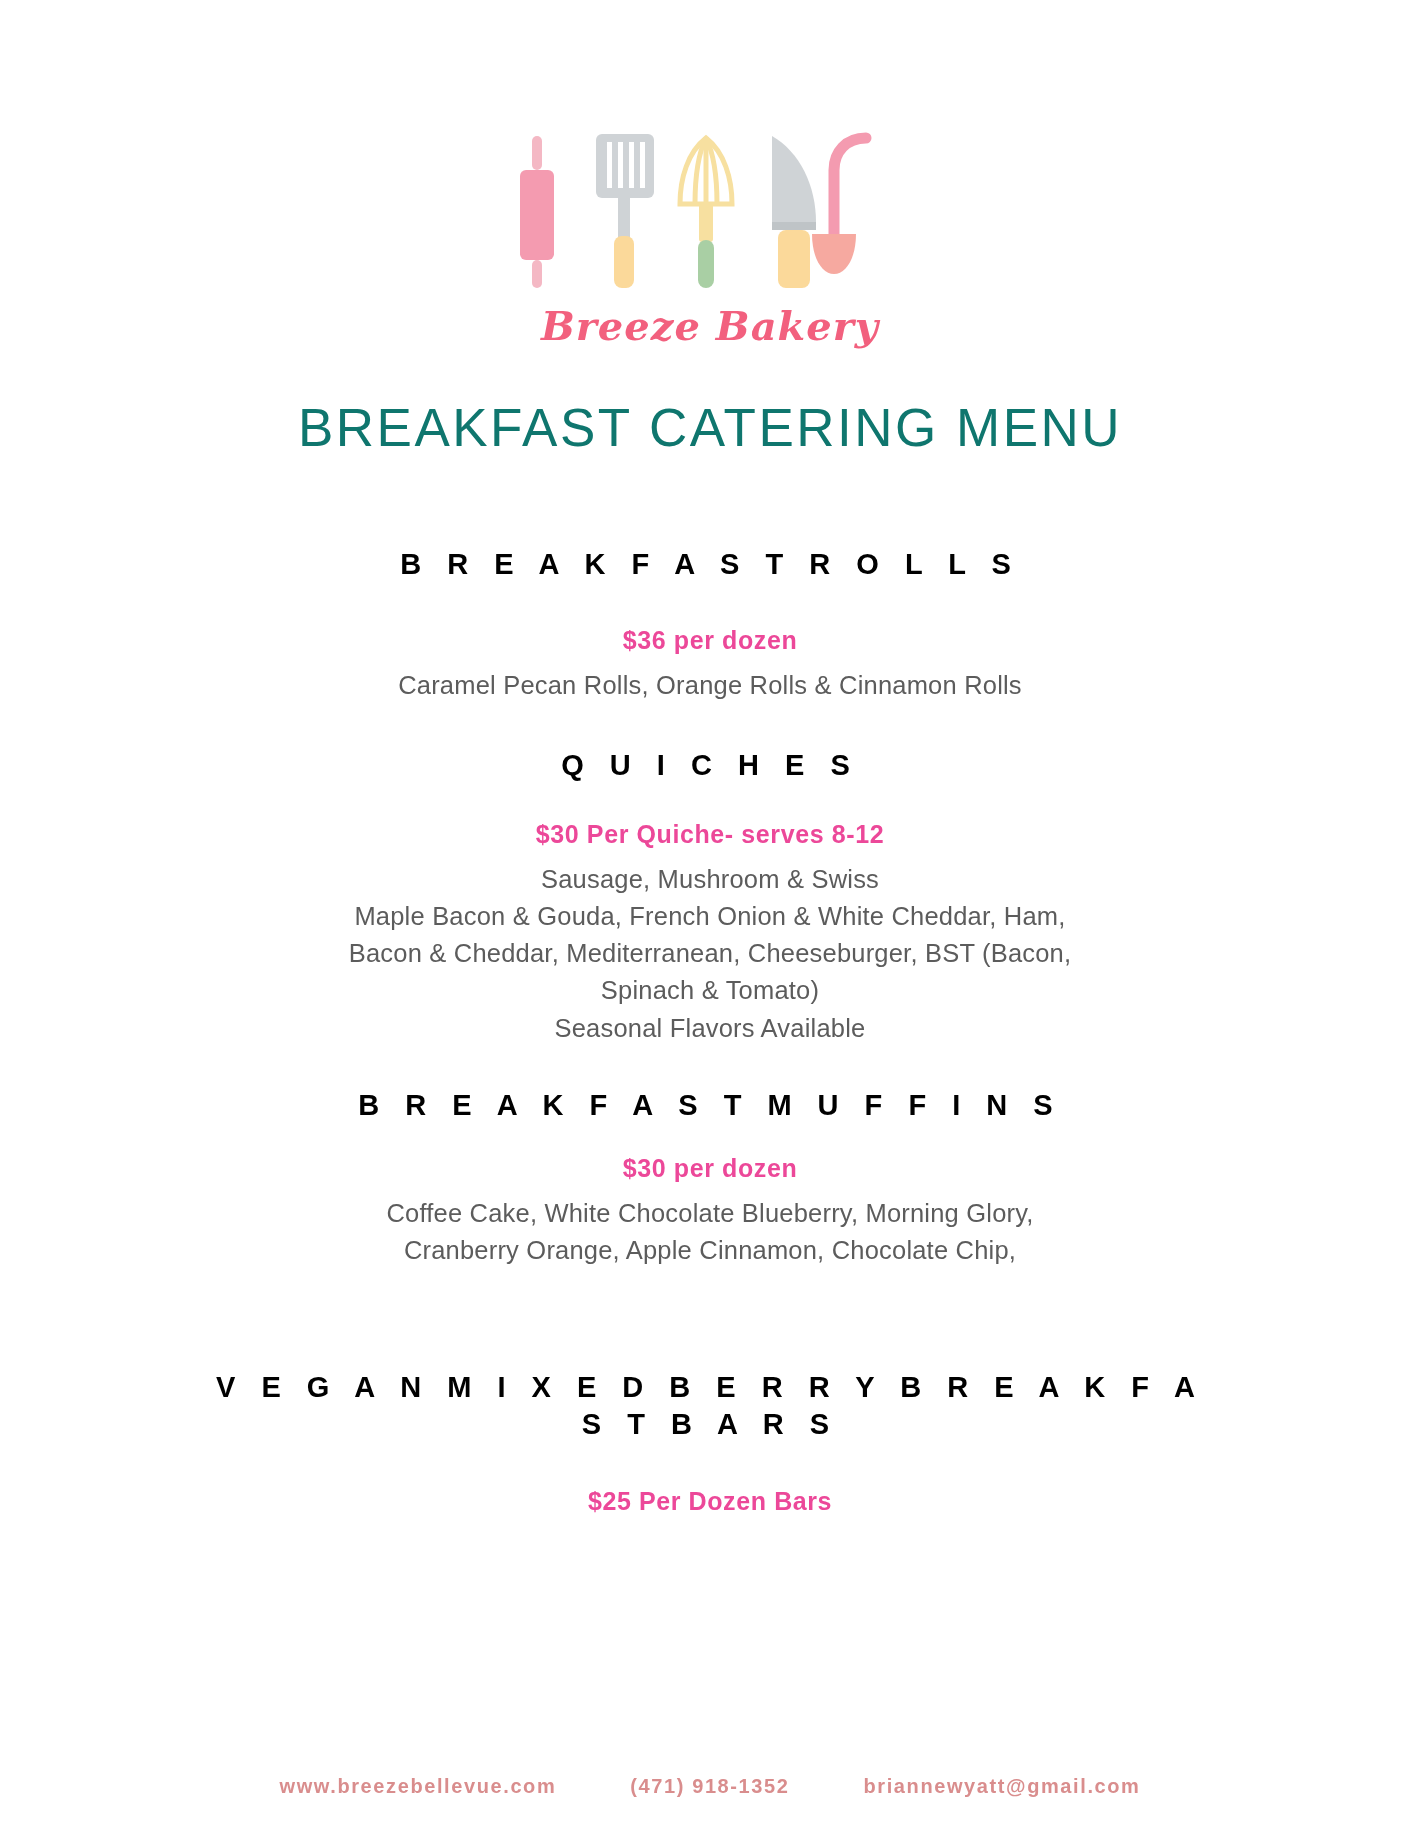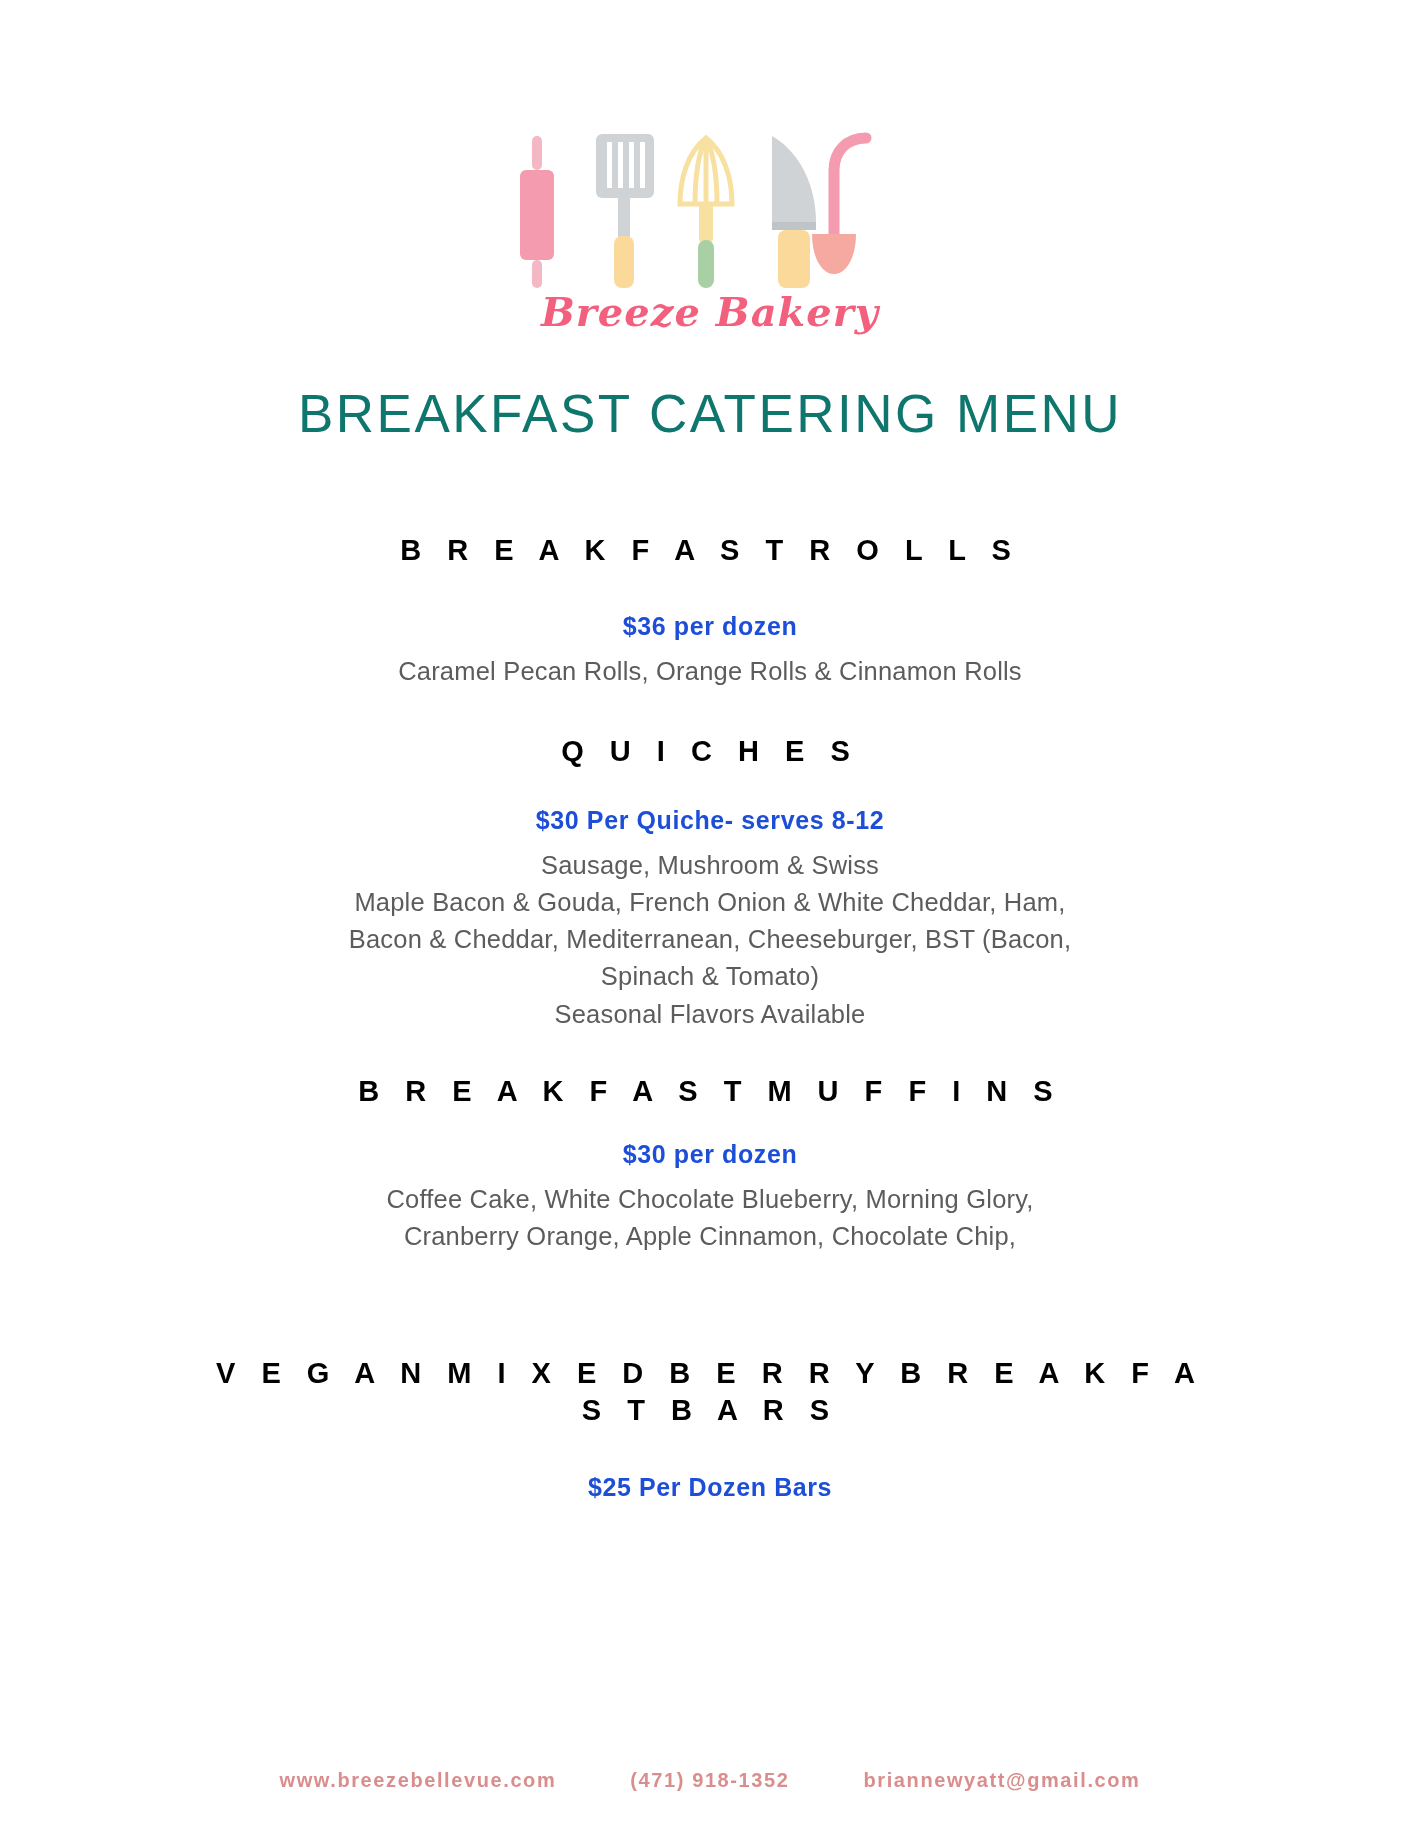--- a/index.html
+++ b/index.html
@@ -31,20 +31,21 @@
     display: flex;
     flex-direction: column;
     align-items: center;
   }
   .utensils {
     width: 400px;
     height: 160px;
     display: block;
   }
   .brand-name {
+    margin-top: 14px;
     font-family: "DejaVu Serif", serif;
     font-style: italic;
     font-weight: bold;
     font-size: 40px;
     letter-spacing: 1px;
     color: #f2607e;
   }
 
   
   .menu-title {
@@ -64,21 +65,21 @@
   .section-heading {
     font-size: 29px;
     font-weight: bold;
     letter-spacing: 9px;
     color: #000000;
     text-align: center;
   }
   .section-price {
     font-size: 25px;
     font-weight: bold;
-    color: #1d4ed8;
+    color: #ec4899;
     letter-spacing: 0.6px;
     text-align: center;
   }
   .section-body {
     font-size: 25.5px;
     line-height: 1.46;
     color: #5c5c5c;
     text-align: center;
     letter-spacing: 0.2px;
   }
@@ -100,21 +101,21 @@
     line-height: 1.28;
     padding: 0 50px;
   }
   .sec-bars .section-price { margin-top: 44px; }
 
   
   .footer {
     position: absolute;
     left: 0;
     right: 0;
-    bottom: 46px;
+    bottom: 40px;
     display: flex;
     justify-content: center;
     align-items: center;
     gap: 74px;
     font-size: 20px;
     font-weight: bold;
     letter-spacing: 1.6px;
     color: #d98d8d;
   }
   .footer span { white-space: nowrap; }

